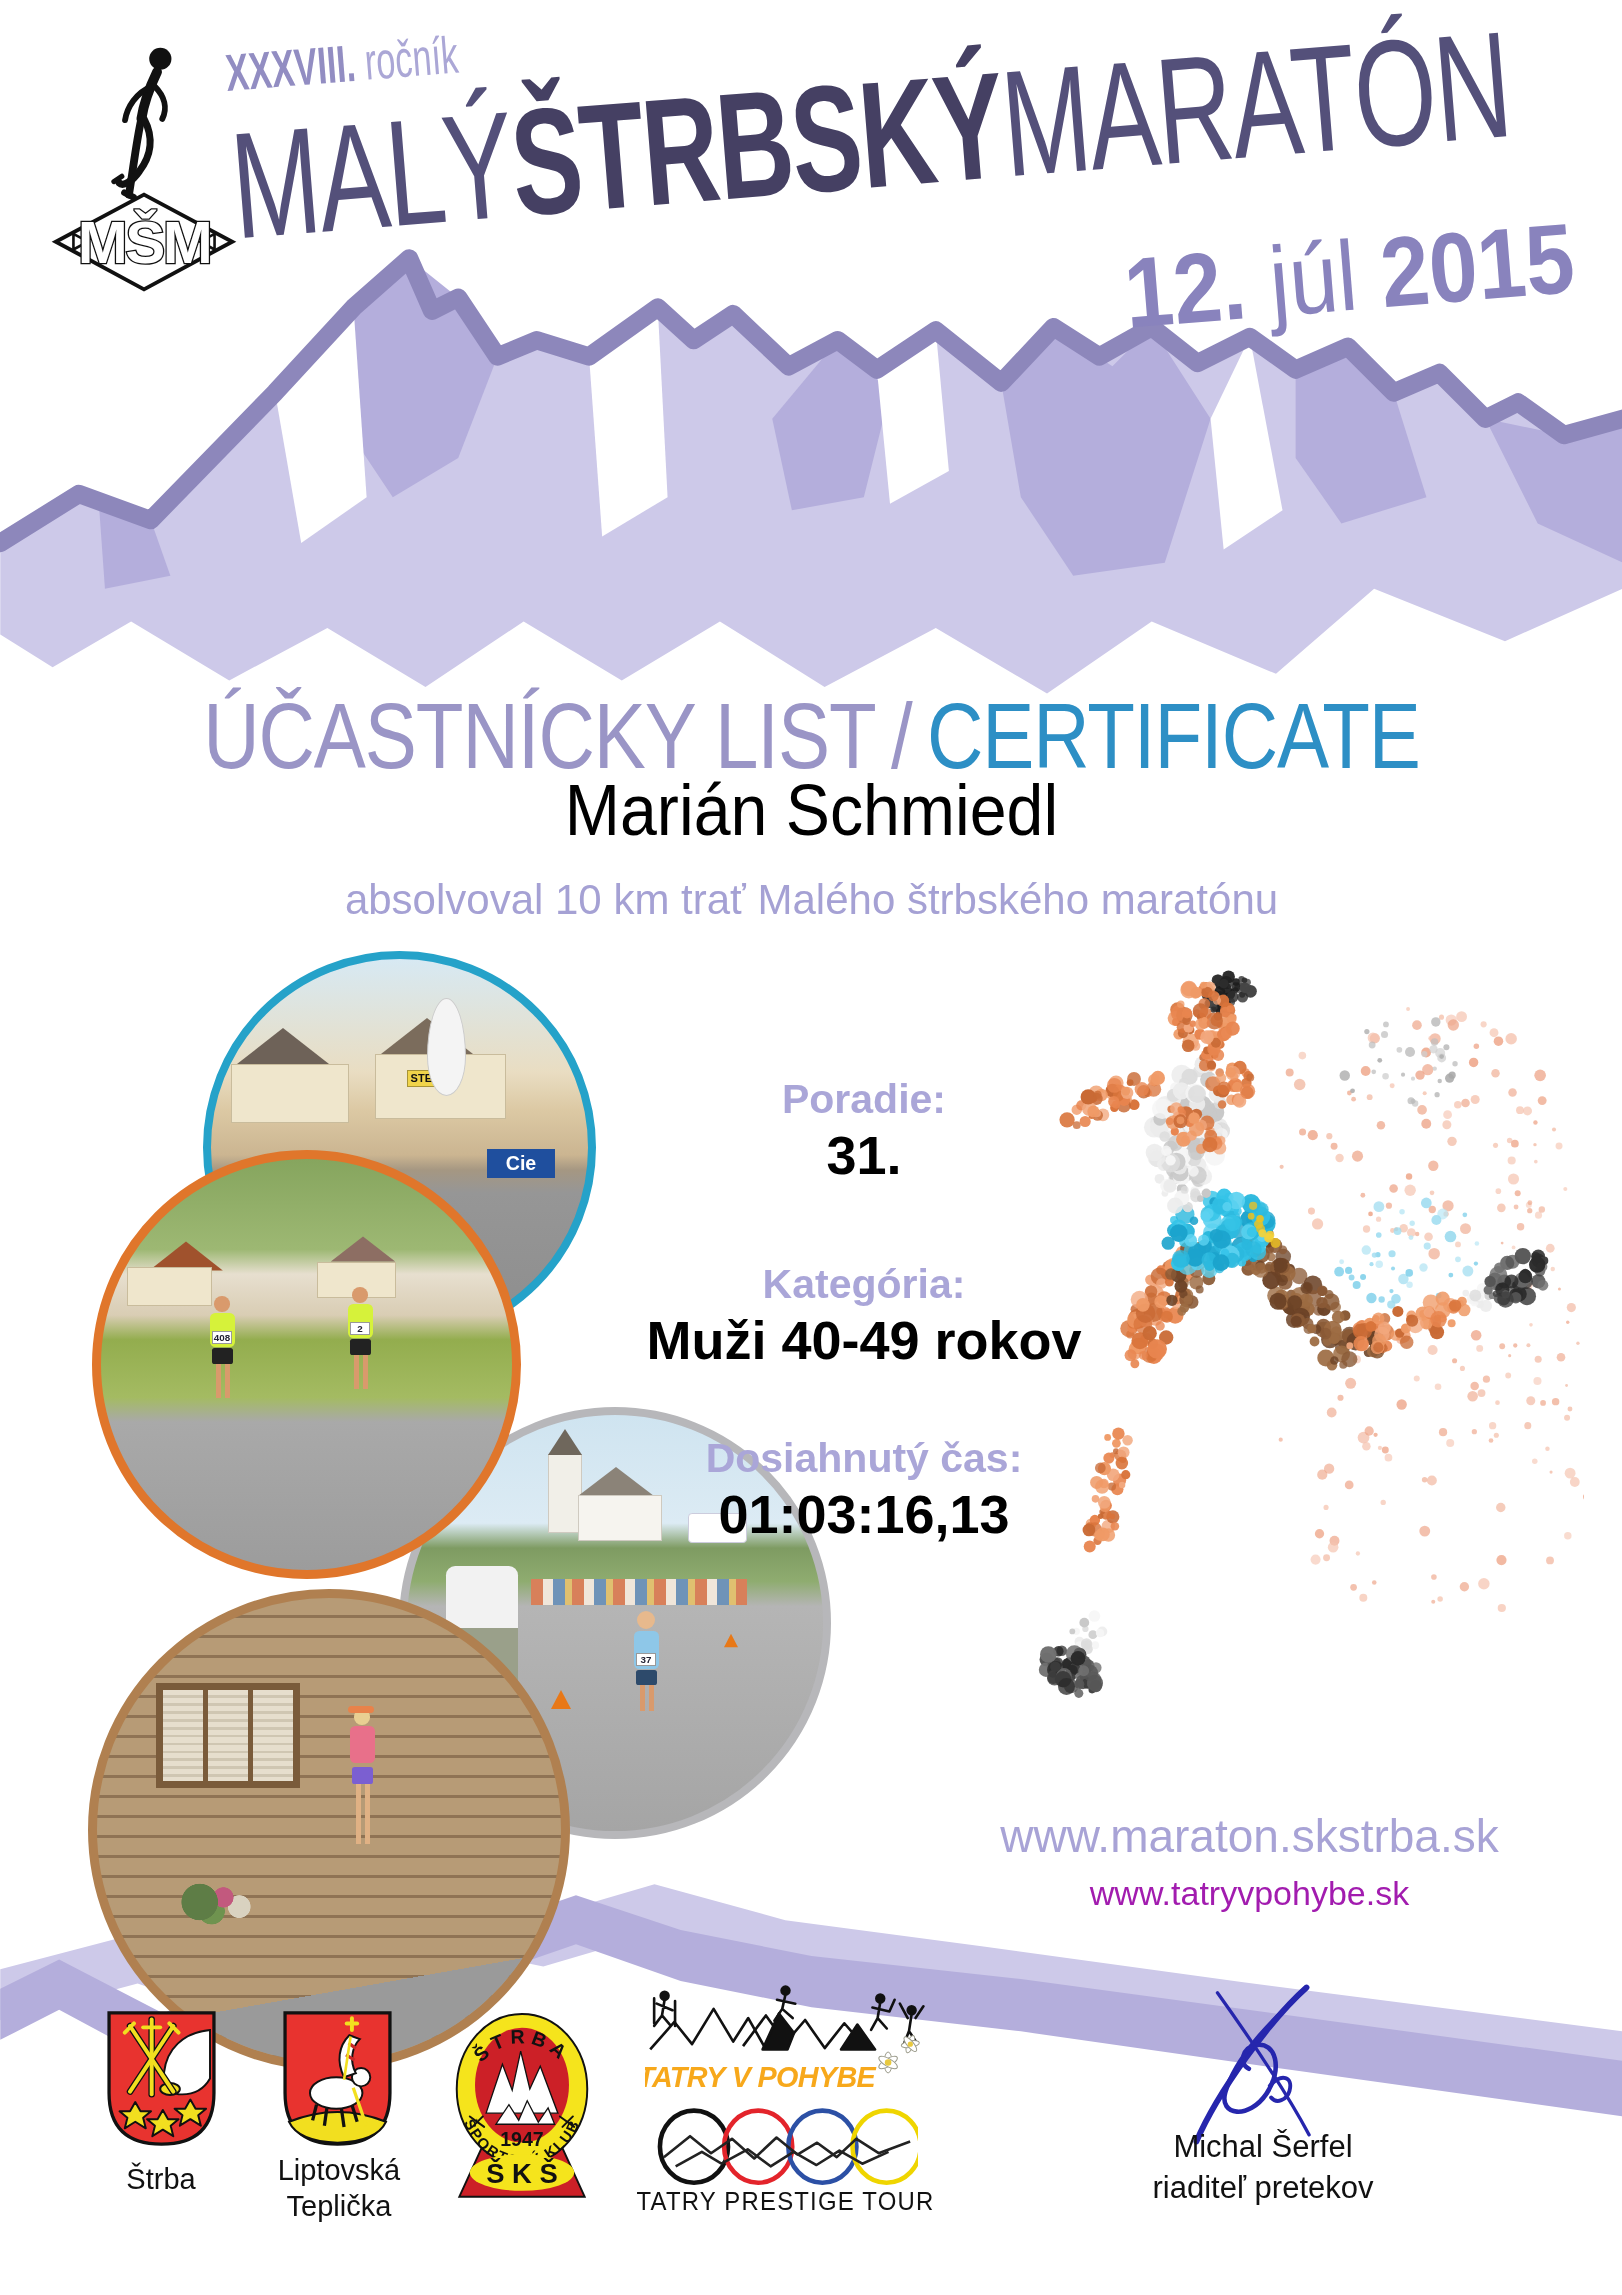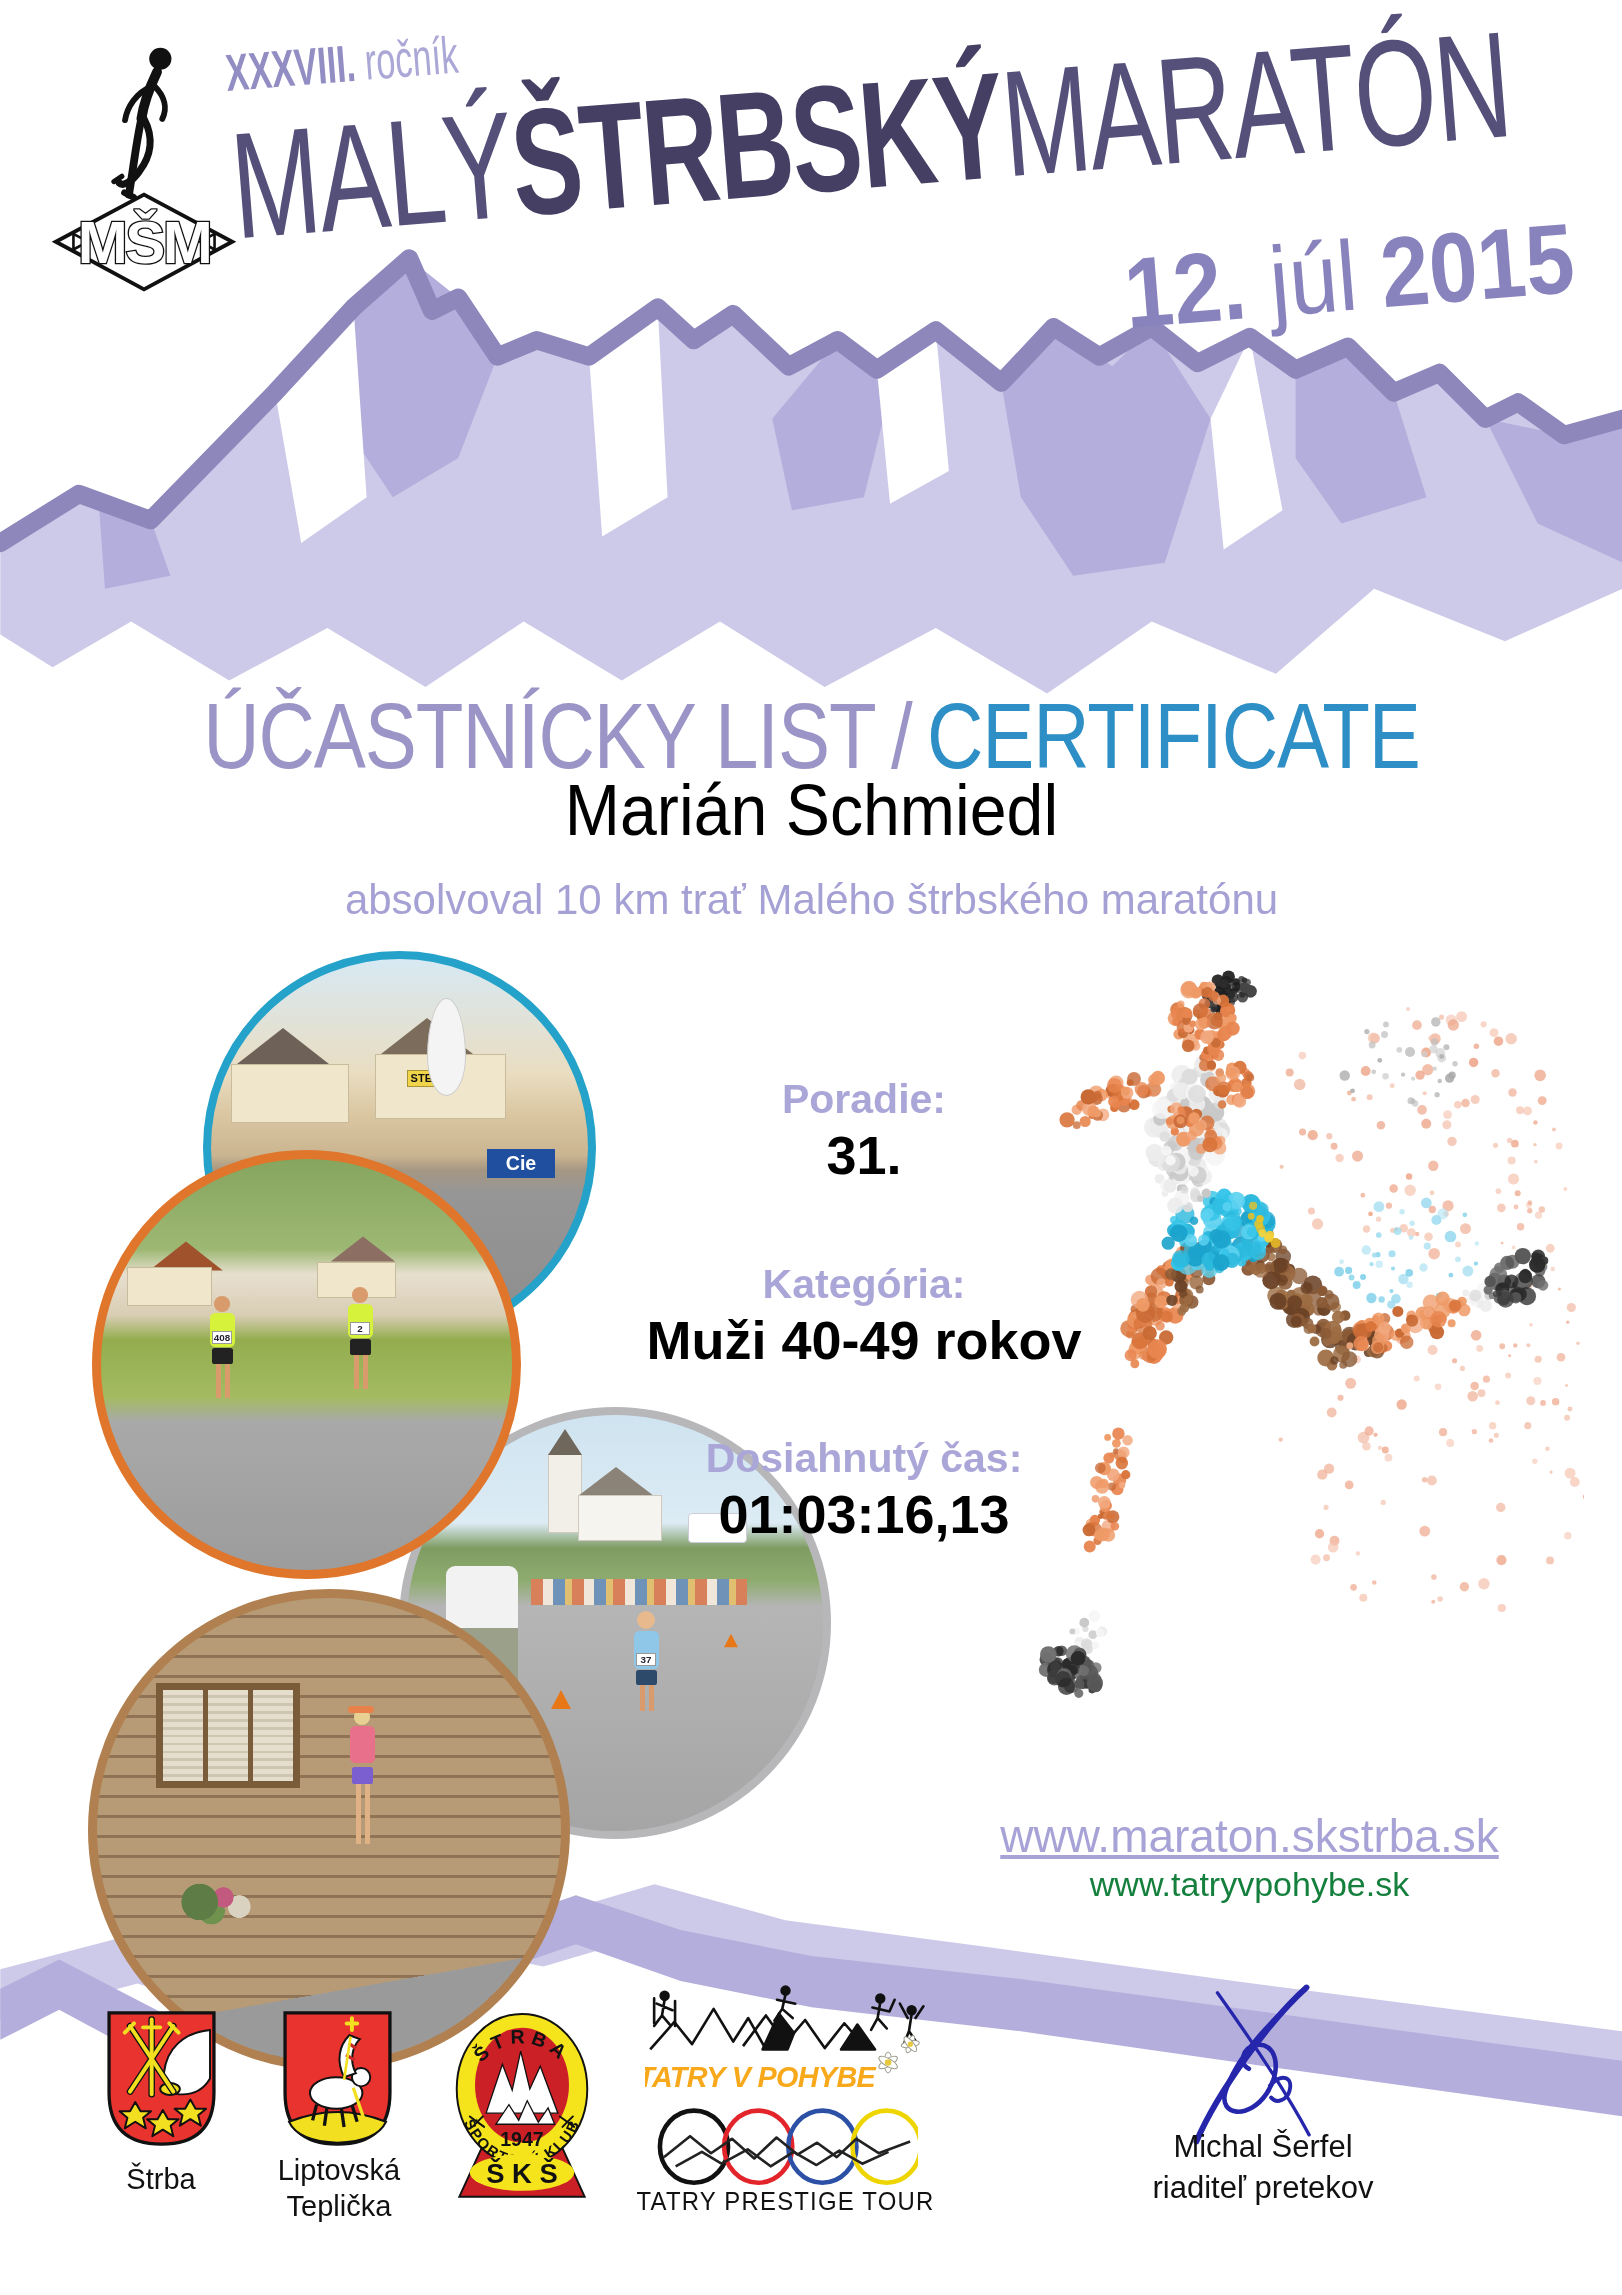--- a/index.html
+++ b/index.html
@@ -62,22 +62,22 @@
   }
 
   #result-block{left:576px;top:1076px;width:576px;text-align:center;z-index:10;font-weight:bold;}
   .res-label{font-size:41px;line-height:46px;color:var(--label-purple);}
   .res-value{font-size:54px;line-height:59px;color:#000;margin-top:3.9px;}
   #res-label-1{margin-top:0;}
   #res-label-2{margin-top:76px;}
   #res-label-3{margin-top:65px;}
 
   #websites{left:929px;top:1811px;width:641px;text-align:center;z-index:10;}
-  #website-primary{font-size:46px;line-height:51px;color:var(--url-purple);text-decoration:underline;}
-  #website-secondary{font-size:34px;line-height:39px;color:#15803d;margin-top:3px;}
+  #website-primary{font-size:46px;line-height:51px;color:var(--url-purple);}
+  #website-secondary{font-size:34px;line-height:39px;color:#a21caf;margin-top:12px;}
 
   
   .photo-circle{border-radius:50%;overflow:hidden;background:#ddd;}
   #photo-start{left:203px;top:951px;width:393px;height:393px;border:8.5px solid #25a2c9;z-index:3;
     background:
       linear-gradient(180deg,#d7e9f3 0%,#e9ddc2 30%,#dcc9a4 40%,#cbb591 52%,#a59782 56%,#969696 62%,#8d8d8d 100%);}
   #photo-runners{left:92px;top:1150px;width:429px;height:429px;border:9.8px solid #e0762b;z-index:5;
     background:
       linear-gradient(180deg,#86a55e 0%,#9db873 22%,#e7dfcf 28%,#d9cdb4 38%,#93ad4e 44%,#a4bb62 58%,#a9a9a9 64%,#9c9c9c 100%);}
   #photo-kids{left:399px;top:1407px;width:432px;height:432px;border:8.5px solid #b7b7ba;z-index:4;

